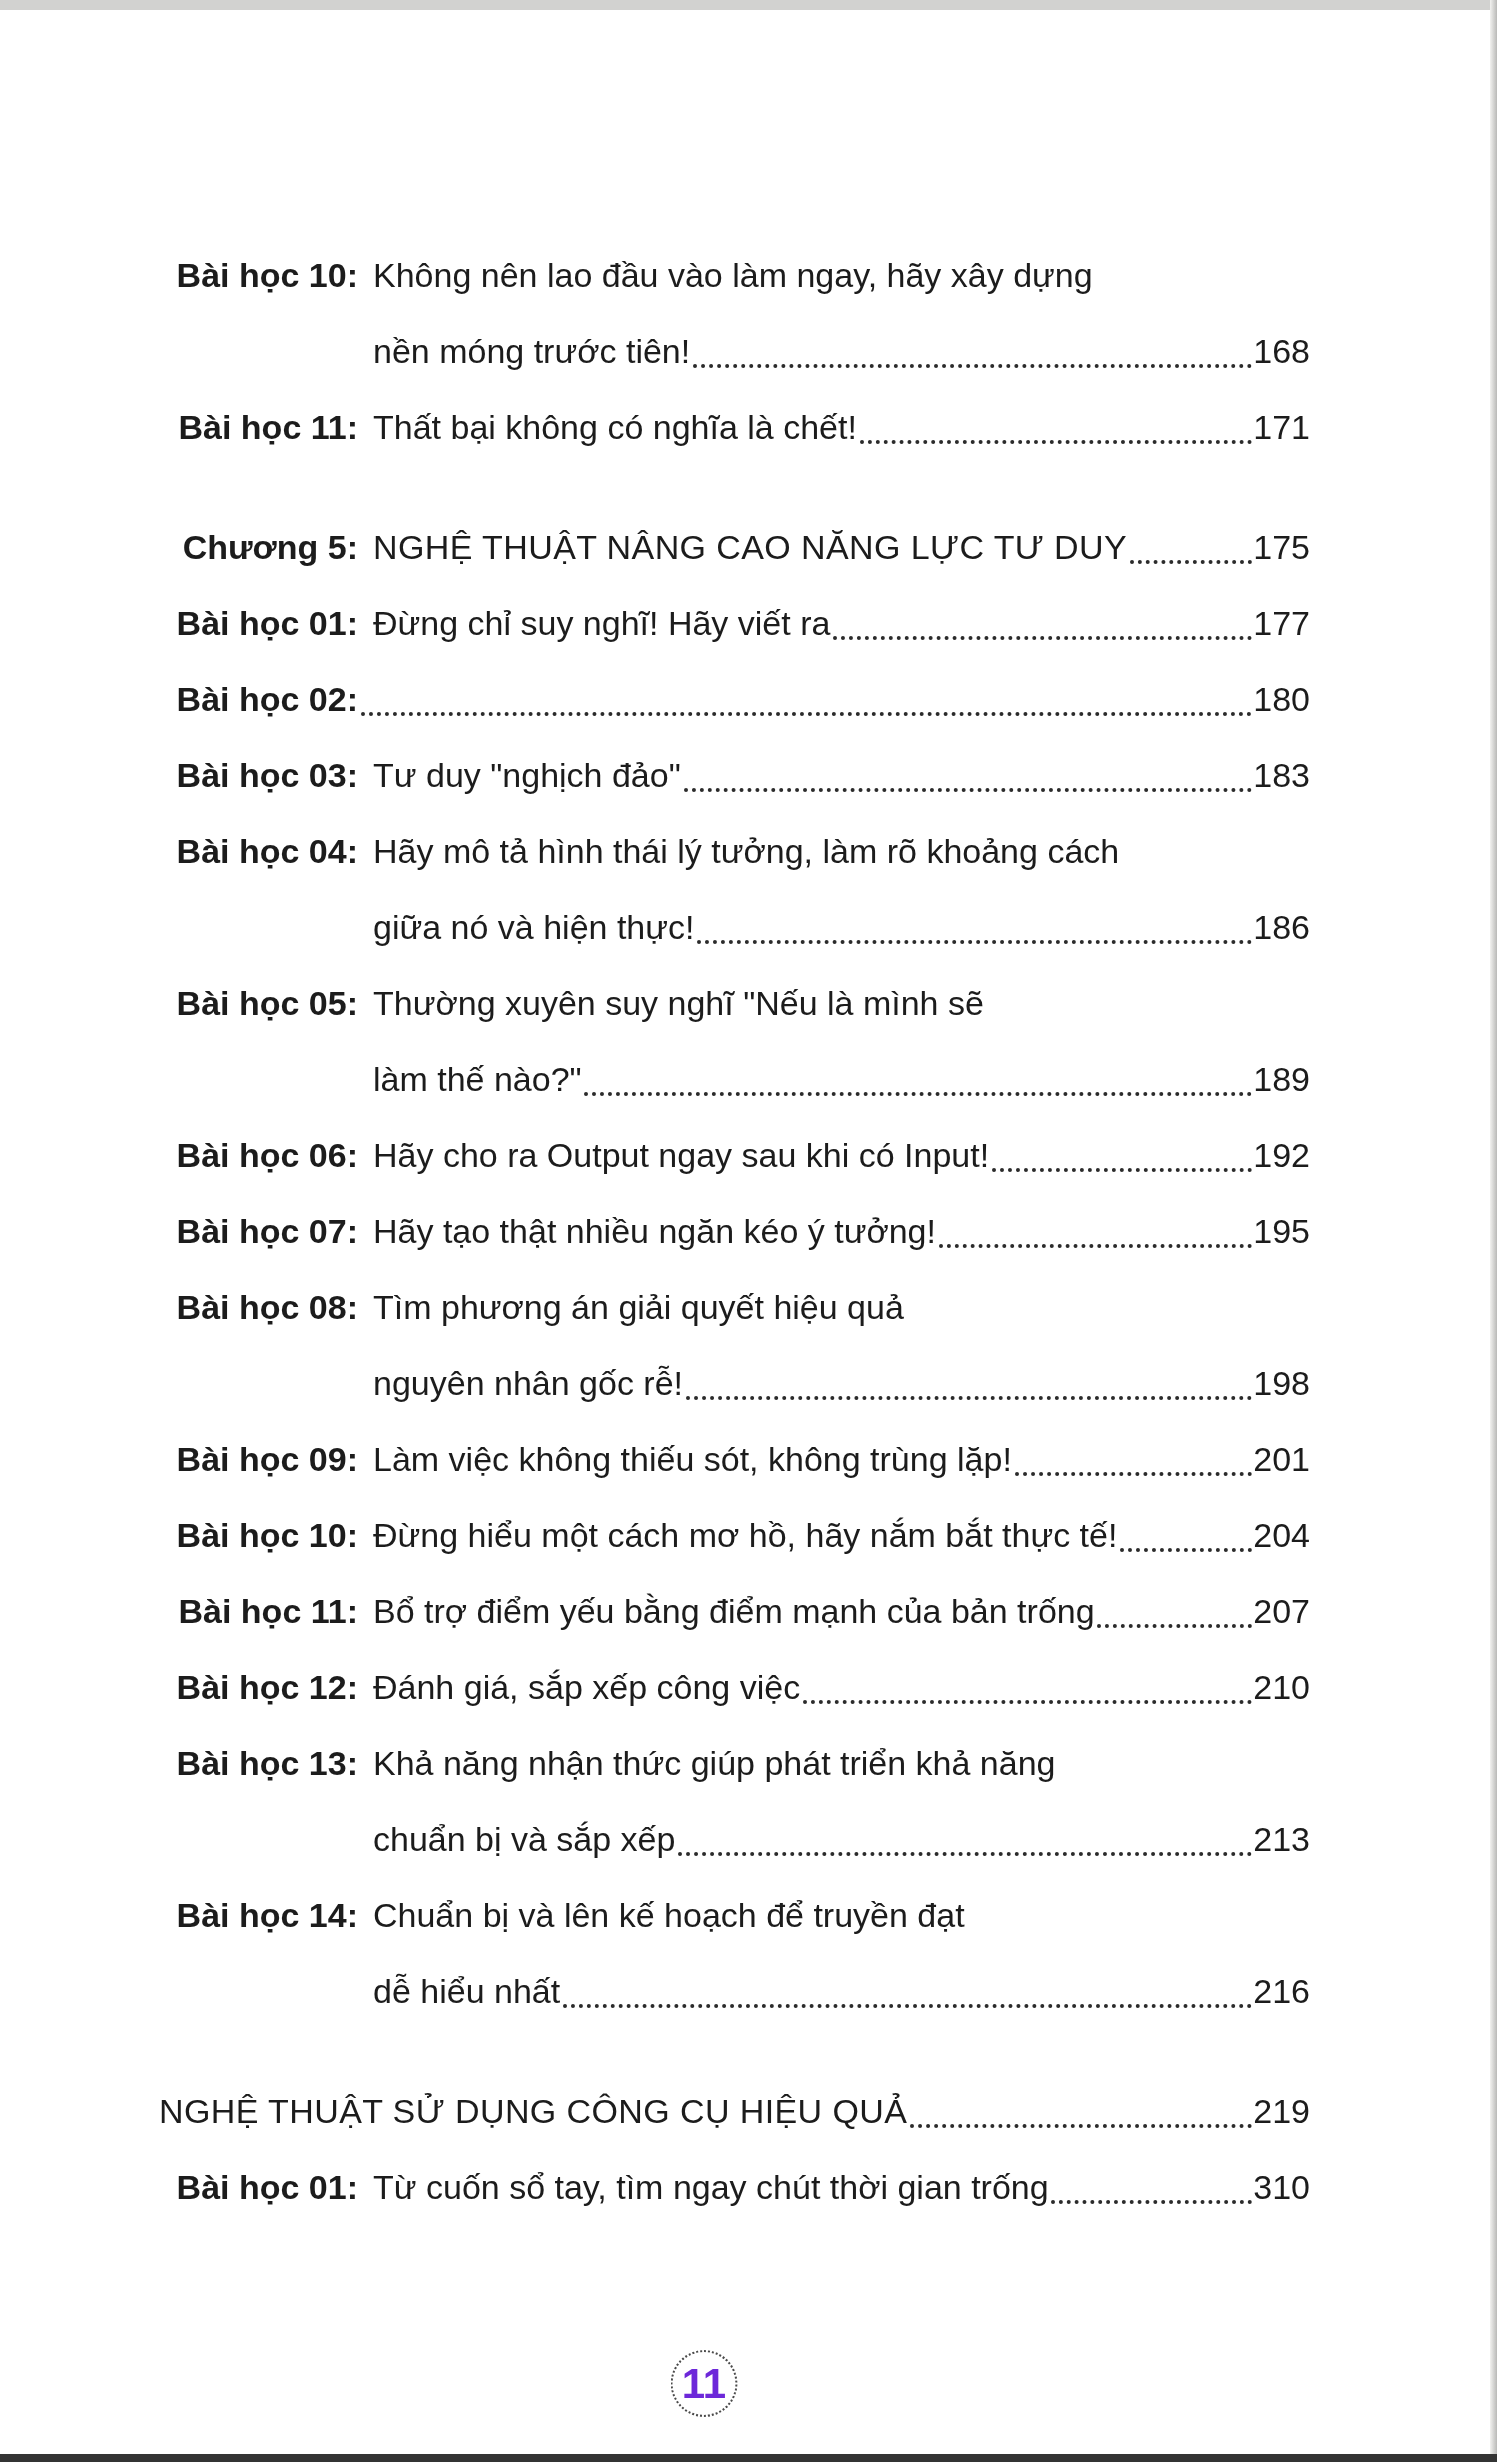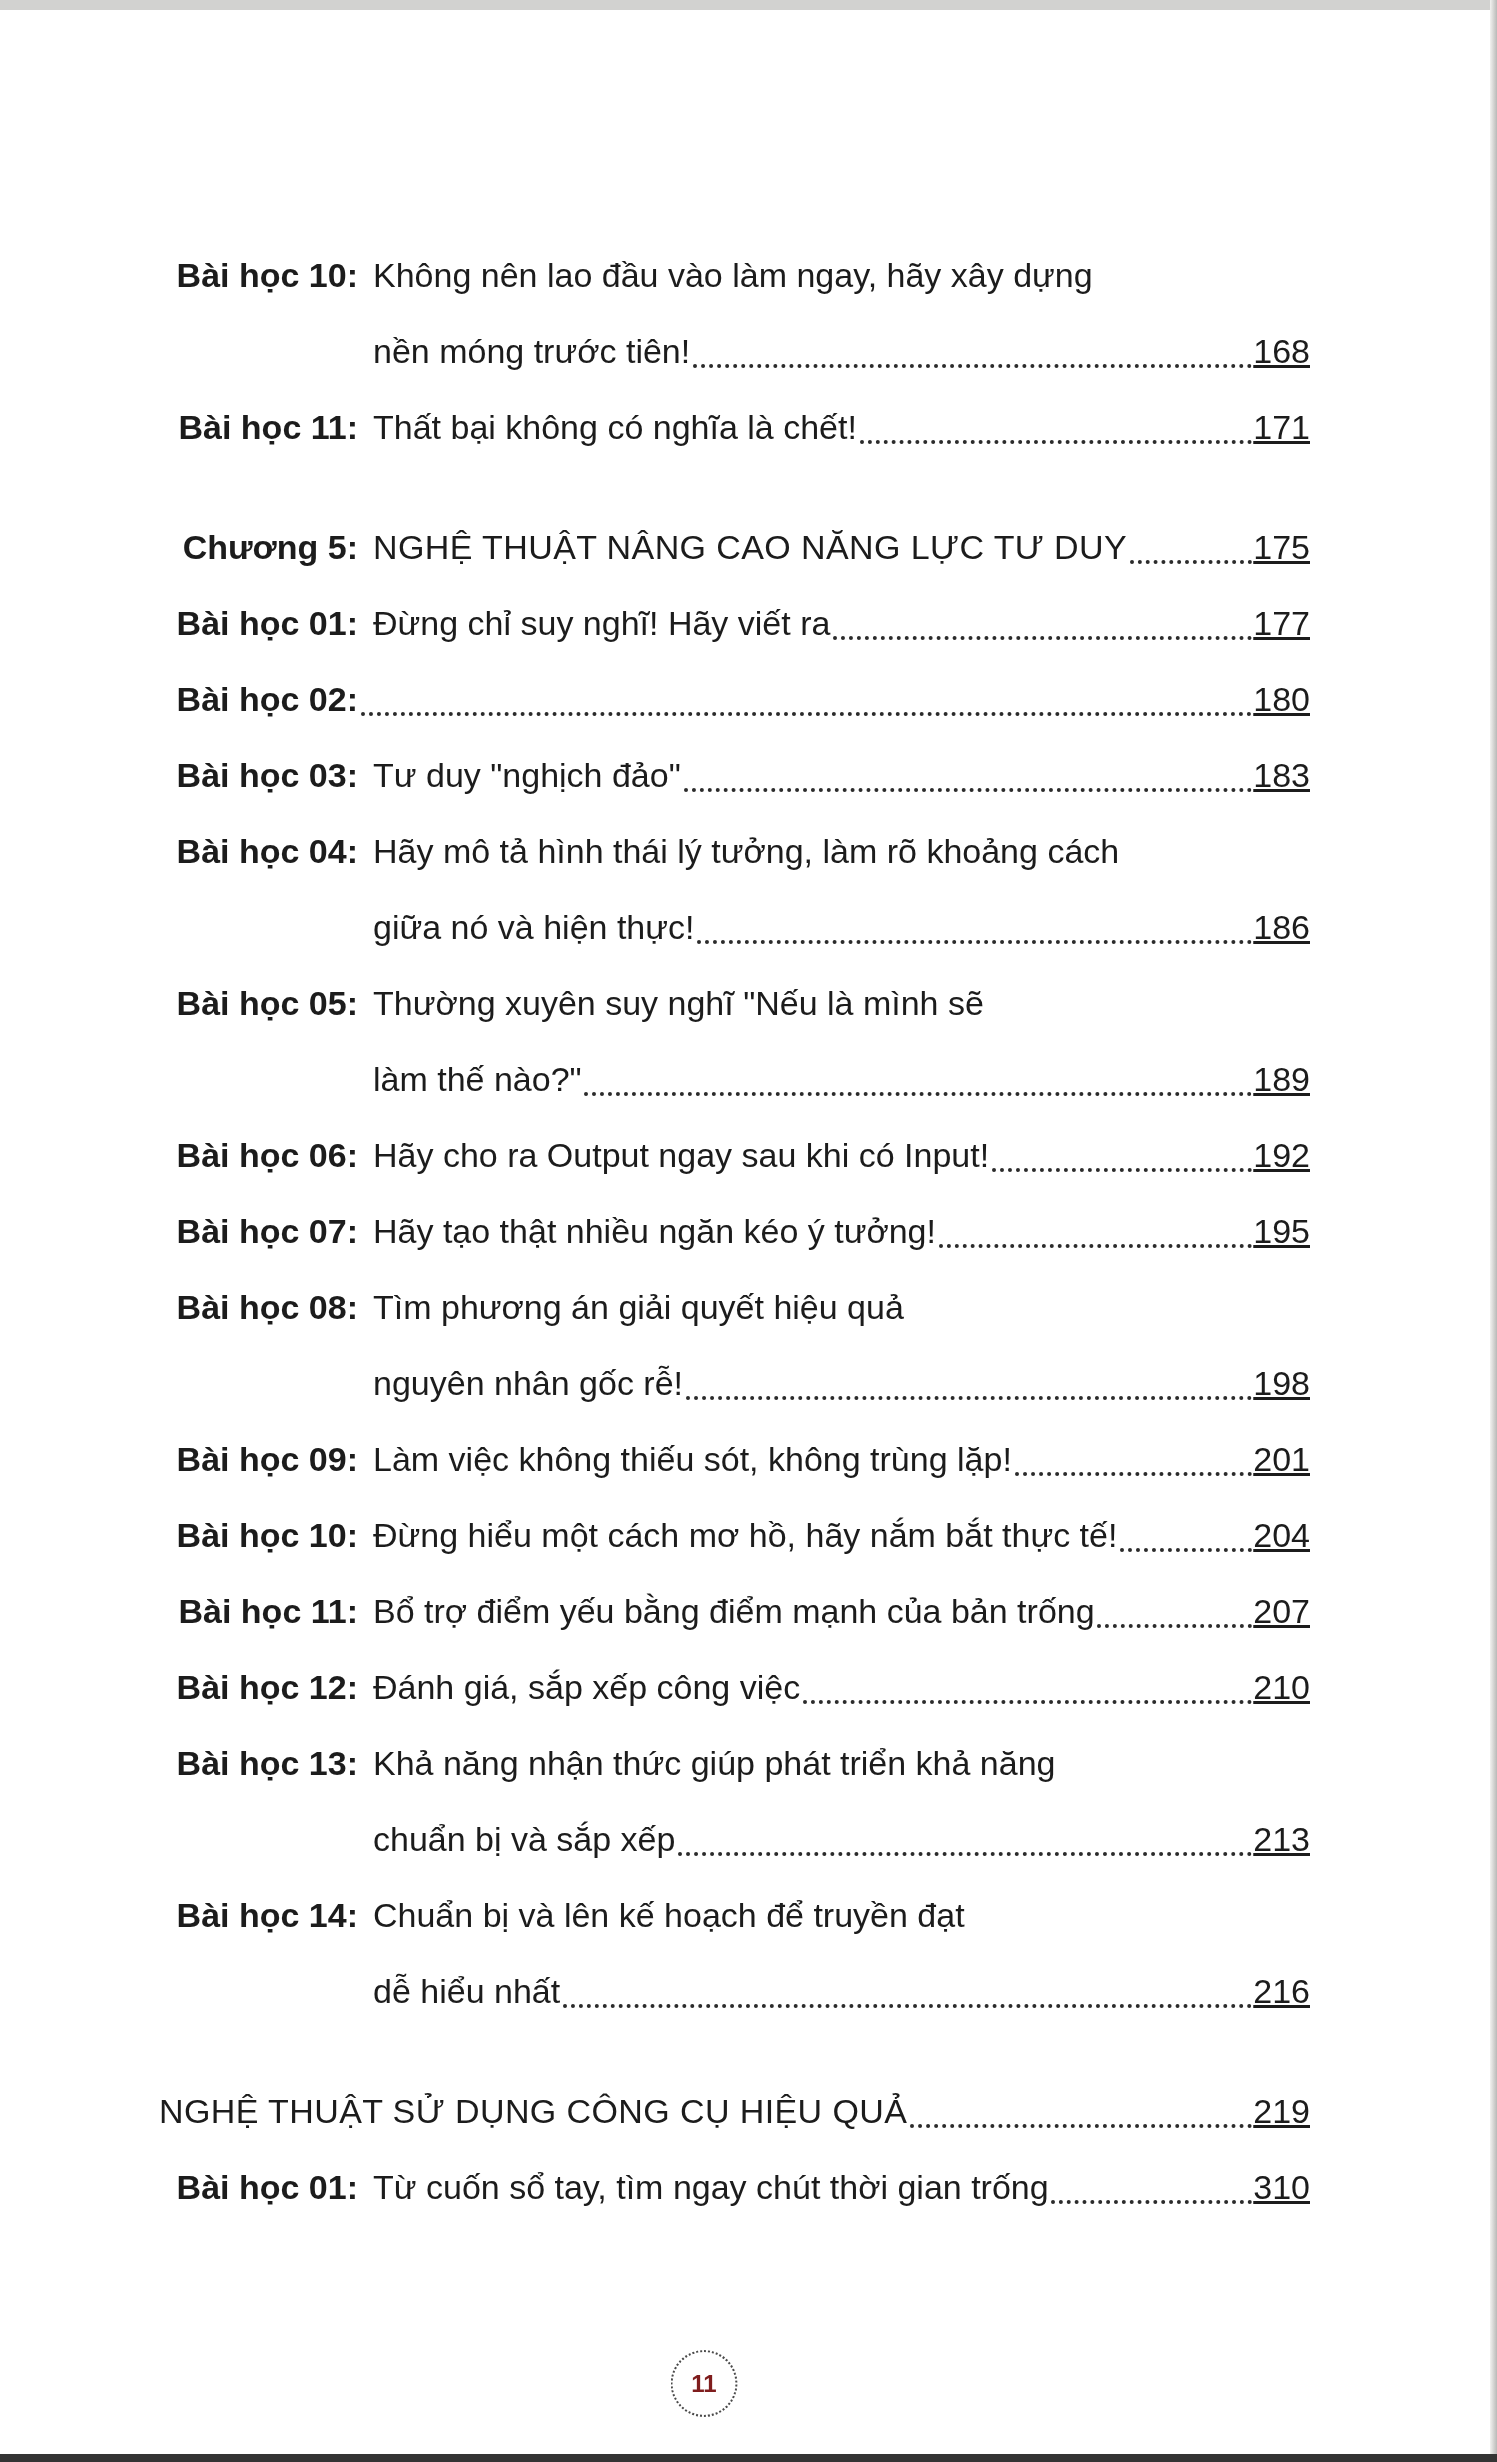--- a/index.html
+++ b/index.html
@@ -57,41 +57,40 @@
     flex: 1 1 auto;
     min-width: 25px;
     align-self: flex-end;
     margin: 0 1.4px 21px 2.8px;
     border-bottom: 4.2px dotted #2b2b2b;
   }
 
   .pagenum {
     white-space: nowrap;
     font-weight: 400;
-    text-decoration: underline;
   }
 
   .entry.chapter .label { font-weight: 700; }
   .entry.chapter .line-text { letter-spacing: 0.4px; }
 
   .footer-page {
     position: absolute;
     top: 2350px;
     left: 704px;
     transform: translateX(-50%);
     width: 67px;
     height: 67px;
     border: 2.8px dotted #4a4a4a;
     border-radius: 50%;
     display: flex;
     align-items: center;
     justify-content: center;
-    font-size: 24px;
+    font-size: 42px;
     font-weight: 700;
-    color: #7f1d1d;
+    color: #6d28d9;
     box-sizing: border-box;
     background: #fff;
   }
 </style>
 </head>
 <body>
 
 <div class="scan-top"></div>
 <div class="scan-right"></div>
 <div class="scan-bottom"></div>

